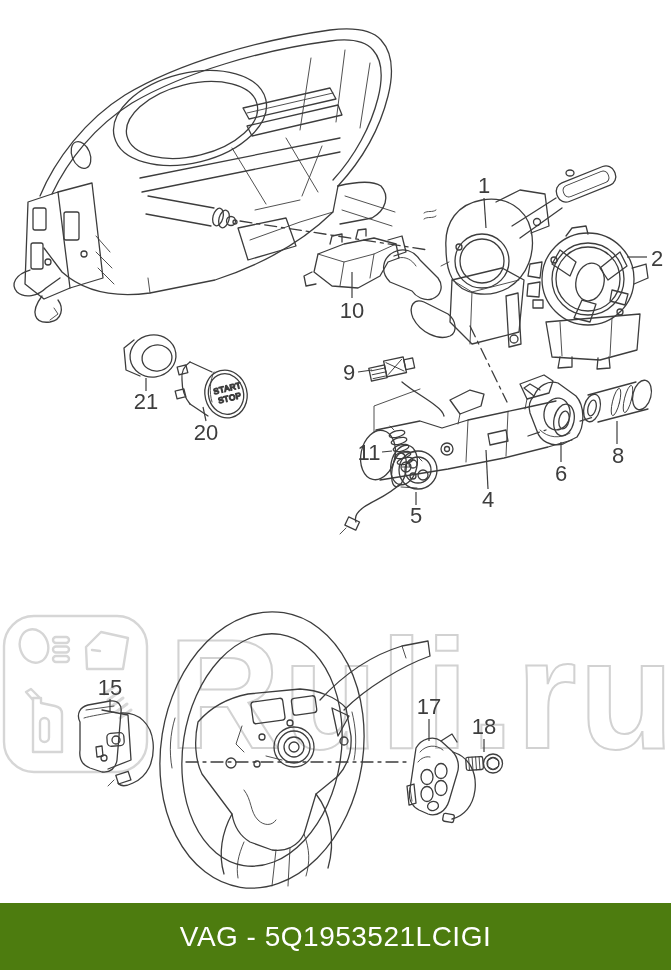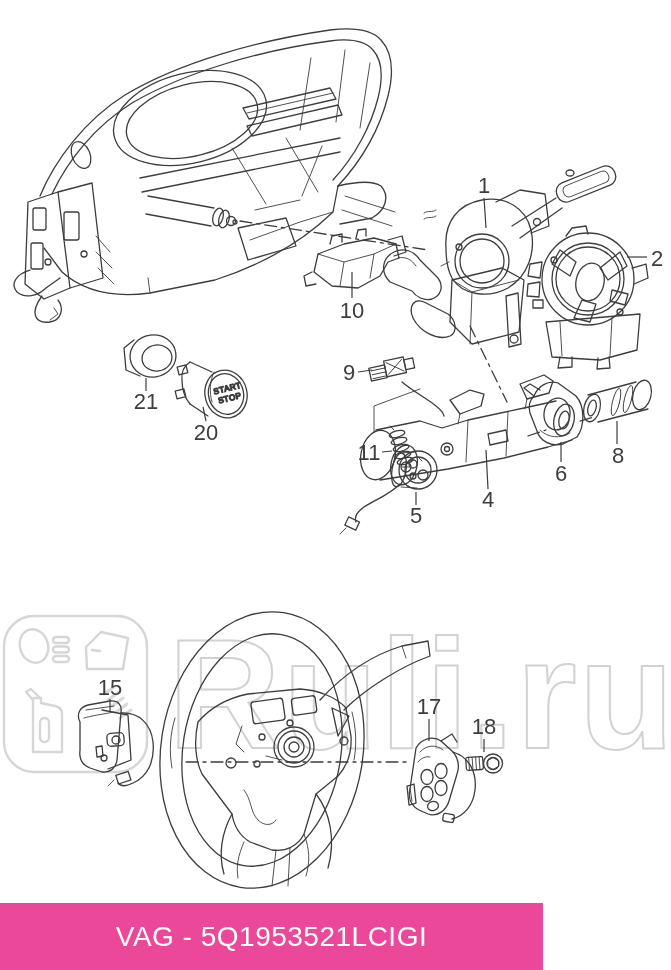--- a/index.html
+++ b/index.html
@@ -9,21 +9,21 @@
   .line{fill:none;stroke:#3d3d3d;stroke-width:1.3;stroke-linecap:round;stroke-linejoin:round}
   .thin{stroke-width:0.9}
   .dashdot{stroke-dasharray:12 5 3 5}
   .wm{fill:none;stroke:#d6d6d6;stroke-width:2.4;stroke-linecap:round;stroke-linejoin:round}
   .wm-text{fill:#ffffff;stroke:#d2d2d2;stroke-width:2px;font-weight:bold;font-size:156px;
            font-family:"Liberation Sans",sans-serif;letter-spacing:2px}
   .callout-text{font-size:22px;fill:#3d3d3d;text-anchor:middle;font-family:"Liberation Sans",sans-serif}
   .leader{stroke:#3d3d3d;stroke-width:1.2;fill:none}
   .btn-text{font-size:8.2px;fill:#3d3d3d;text-anchor:middle;letter-spacing:0.4px;
             font-family:"Liberation Sans",sans-serif}
-  .footer{position:absolute;left:0;top:903px;width:543px;height:67px;background:#ec4899;
+  .footer{position:absolute;left:0;top:903px;width:671px;height:67px;background:#4d7c0f;
           display:flex;align-items:center;justify-content:center}
   .footer span{color:#ffffff;font-size:28px;letter-spacing:0.5px}
 </style>
 </head>
 <body>
 
 <div class="stage">
 <svg width="671" height="970" viewBox="0 0 671 970">
 
   <g>

